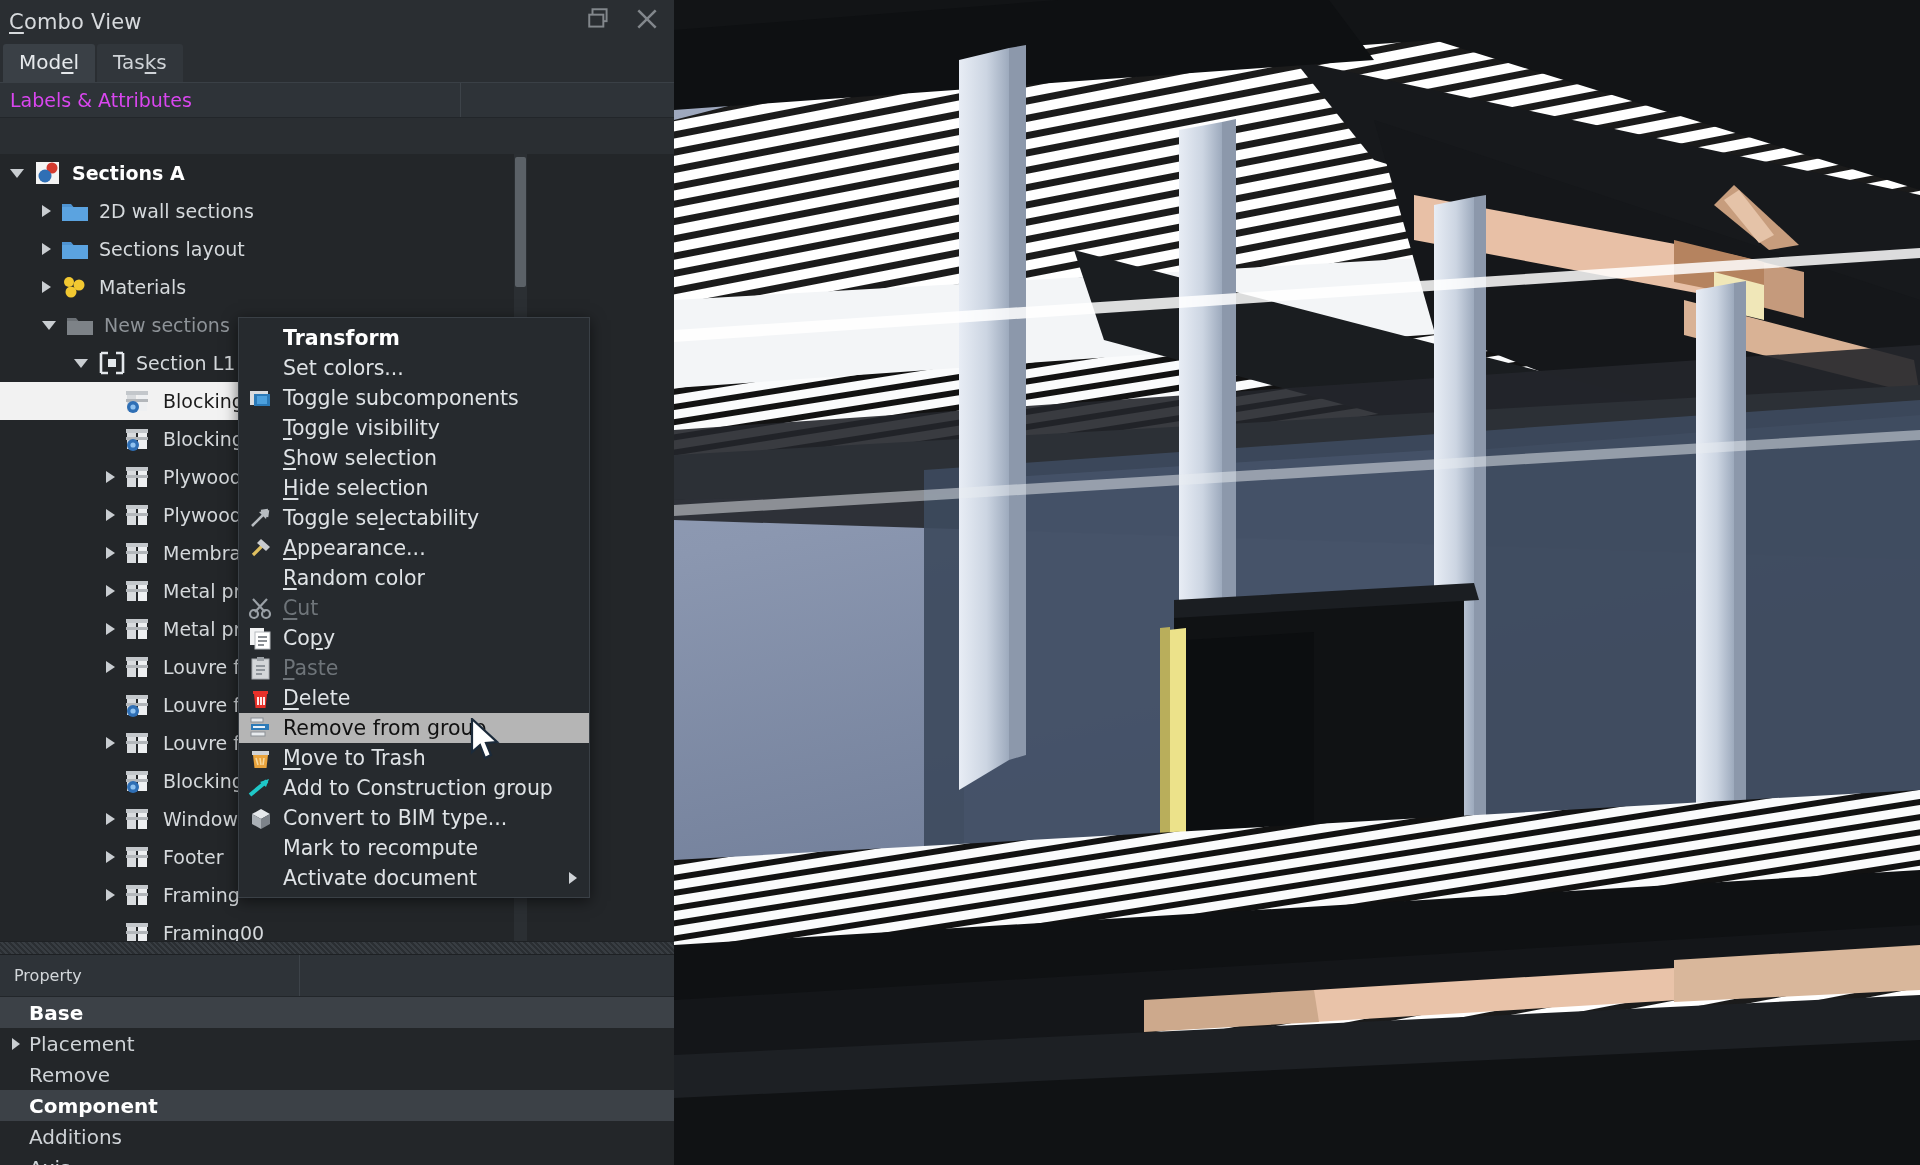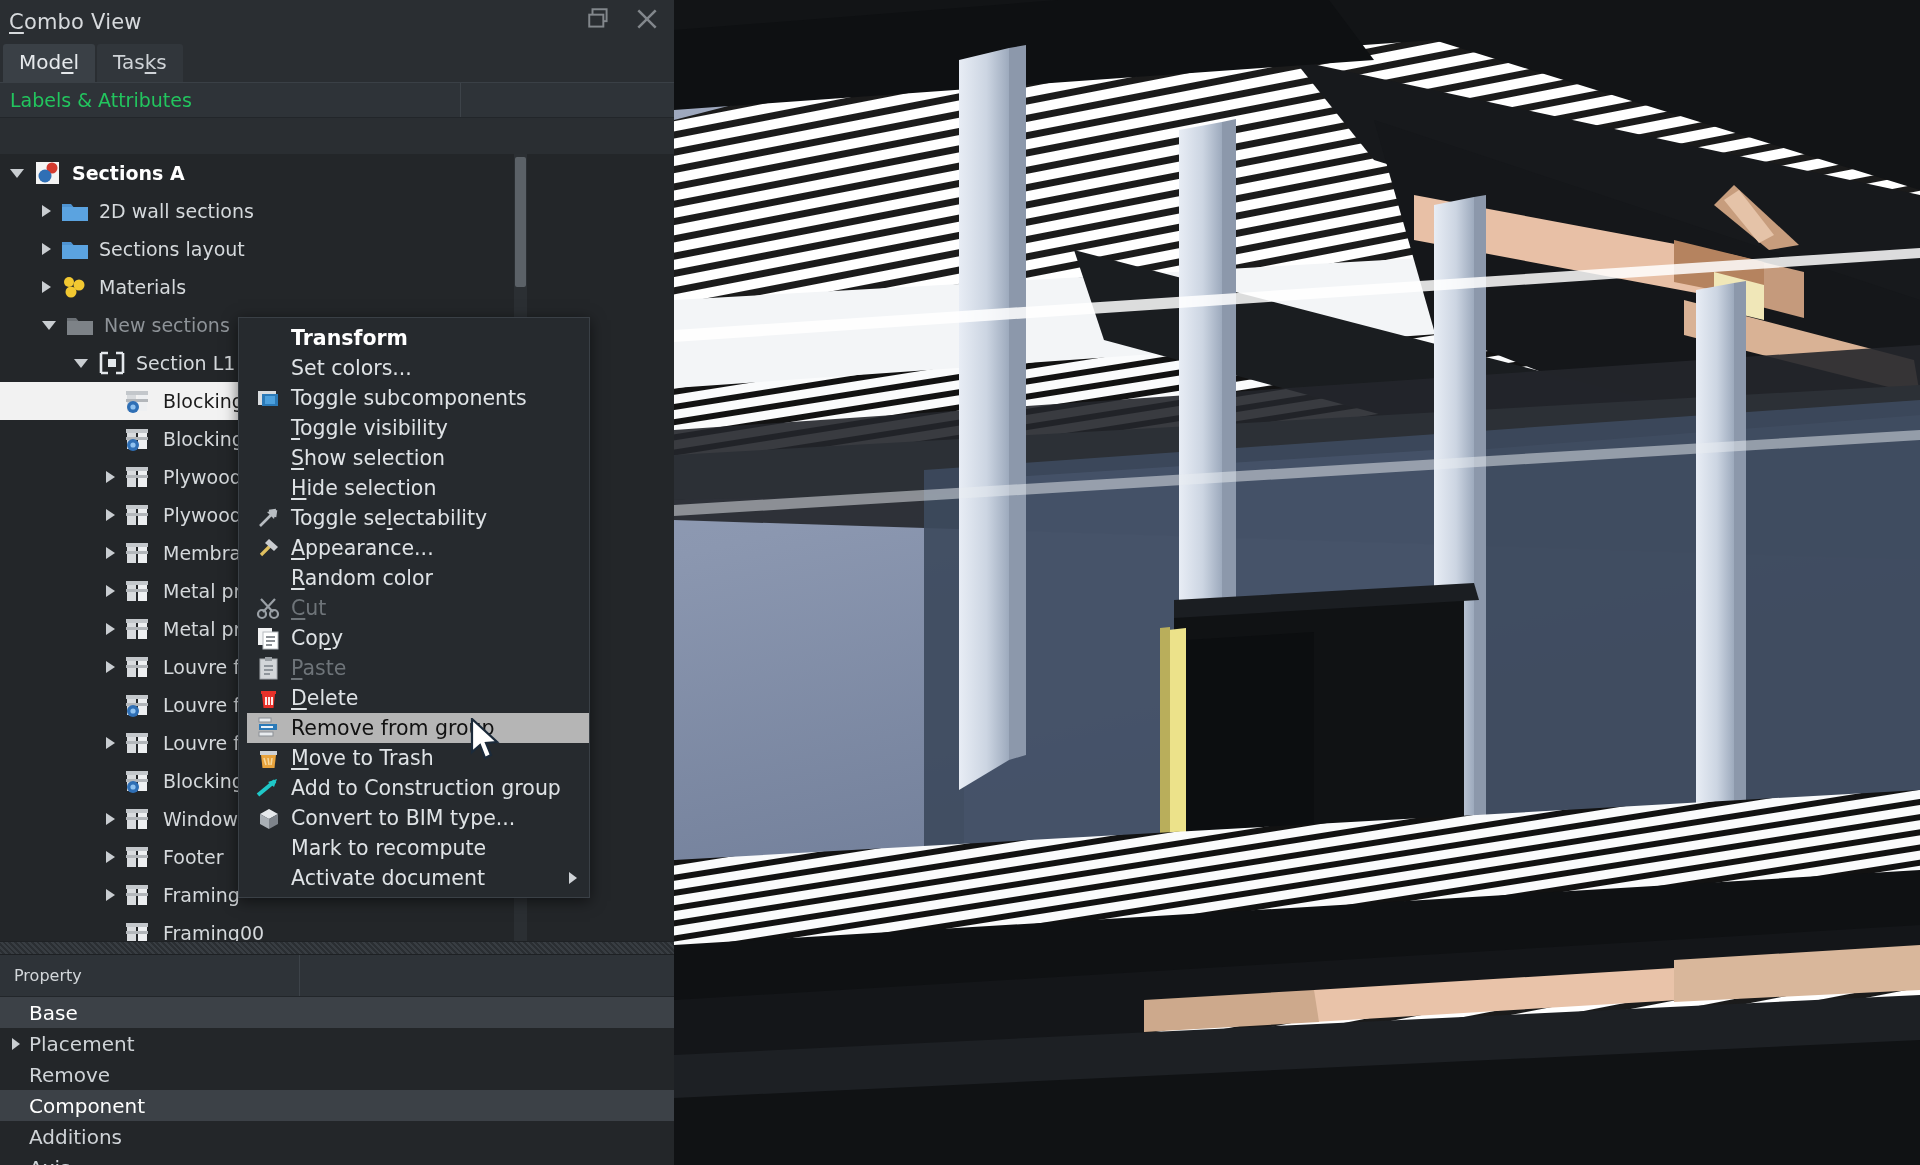--- a/index.html
+++ b/index.html
@@ -60,21 +60,21 @@
   .tab u { text-decoration-thickness: 1.5px; text-underline-offset: 3px; }
 
   
   .tree-header {
     display: flex; height: 36px;
     background: #2e3338;
     border-top: 1px solid #3a4046;
     border-bottom: 1px solid #22262a;
     align-items: center;
   }
-  .tree-header .col1 { width: 461px; color: #22c55e; font-size: 19px; padding-left: 10px; border-right: 1px solid #3d4349; height:100%; display:flex; align-items:center;}
+  .tree-header .col1 { width: 461px; color: #d946ef; font-size: 19px; padding-left: 10px; border-right: 1px solid #3d4349; height:100%; display:flex; align-items:center;}
   .tree-header .col2 { flex: 1; height:100%; }
 
   
   .tree-area {
     position: absolute; left: 0; top: 154px;
     width: 674px; height: 787px;
     background: #232629;
     overflow: hidden;
   }
   .tree-row {
@@ -133,21 +133,21 @@
     background: #2e3338;
     border-bottom: 1px solid #22262a;
   }
   .prop-header .ph1 { width: 300px; padding-left: 14px; color: #d3d7da; font-size: 16px; border-right: 1px solid #3d4349; height:100%; display:flex; align-items:center;}
   .prop-header .ph2 { flex: 1; }
   .prop-row {
     display: flex; align-items: center;
     height: 31px; font-size: 20px; color: #cfd3d7;
     padding-left: 12px;
   }
-  .prop-row.group { background: #3c4147; font-weight: normal; color: #ffffff; }
+  .prop-row.group { background: #3c4147; font-weight: bold; color: #ffffff; }
   .prop-row .parrow {
     width: 0; height: 0;
     border-left: 8px solid #c9cdd1;
     border-top: 6px solid transparent;
     border-bottom: 6px solid transparent;
     margin-right: 9px; flex: 0 0 auto;
   }
   .prop-row .parrow.none { visibility: hidden; }
   .prop-row .plabel { padding-left: 0; }
 
@@ -162,21 +162,20 @@
     z-index: 50;
   }
   .ctx-item {
     position: relative;
     display: flex; align-items: center;
     height: 30px;
     padding-left: 8px;
     font-size: 20.5px;
     color: #dfe3e6;
     white-space: nowrap;
-    margin-left: 8px;
   }
   .ctx-item.bold { font-weight: bold; color: #ffffff; }
   .ctx-item.disabled { color: #6e7479; }
   .ctx-item.highlight { background: #b5b5b5; color: #111111; }
   .ctx-ico { width: 28px; height: 26px; margin-right: 8px; flex: 0 0 auto; }
   .ctx-label u { text-decoration-thickness: 1.5px; text-underline-offset: 2.5px; }
   .submenu-arrow {
     position: absolute; right: 12px; top: 50%; transform: translateY(-50%);
     width: 0; height: 0;
     border-left: 8px solid #cfd3d7;

